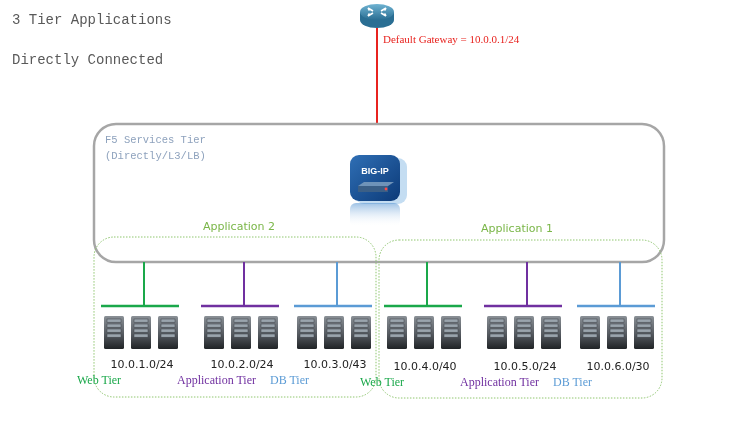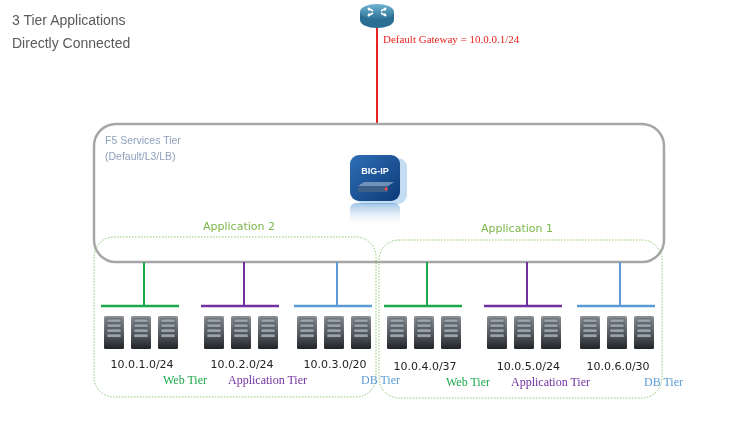--- a/index.html
+++ b/index.html
@@ -1,29 +1,29 @@
 <!DOCTYPE html>
 <html><head>
 <meta charset="utf-8">
 <style>
   html, body { margin: 0; padding: 0; background: #ffffff; }
   body { width: 749px; height: 422px; position: relative; overflow: hidden;
          font-family: "Liberation Sans", "DejaVu Sans", sans-serif; }
   #diagram { position: absolute; left: 0; top: 0; }
   .title { position: absolute; left: 12px; font-size: 14px; color: #595959;
-           font-family: Liberation Sans, sans-serif; }
+           font-family: Liberation Mono, monospace; }
   .gw-label { position: absolute; left: 383px; top: 33px; font-size: 11px; color: #e8231f;
               font-family: Liberation Serif, serif; }
   .svc-label { position: absolute; left: 105px; font-size: 10.5px; color: #8ea2bd;
-               font-family: Liberation Sans, sans-serif; }
+               font-family: Liberation Mono, monospace; }
   .app-label { position: absolute; font-size: 11px; color: #7ab648;
                font-family: "DejaVu Sans", sans-serif; }
   .subnet { position: absolute; width: 110px; text-align: center; font-size: 11px; color: #222;
             font-family: "DejaVu Sans", sans-serif; }
-  .tier { position: absolute; width: 130px; text-align: right; font-size: 12px;
+  .tier { position: absolute; width: 130px; text-align: left; font-size: 12px;
           font-family: "Liberation Serif", "DejaVu Serif", serif; }
 </style>
 </head>
 <body>
 
 <svg id="diagram" width="749" height="422" viewBox="0 0 749 422">
   <defs>
     <linearGradient id="routerGrad" x1="0" y1="0" x2="0" y2="1">
       <stop offset="0" stop-color="#6fb3d2"></stop>
       <stop offset="1" stop-color="#2a6e93"></stop>
@@ -220,36 +220,36 @@
           <rect x="637" y="319" width="14" height="3.2" fill="#9aa4ad" stroke="#3d4247" stroke-width="0.5"></rect>
           <rect x="637" y="324" width="14" height="3.2" fill="#9aa4ad" stroke="#3d4247" stroke-width="0.5"></rect>
           <rect x="637" y="329" width="14" height="3.2" fill="#9aa4ad" stroke="#3d4247" stroke-width="0.5"></rect>
           <rect x="637" y="334" width="14" height="3.2" fill="#9aa4ad" stroke="#3d4247" stroke-width="0.5"></rect>
         </g>
       </g>
     </g>
 </svg>
 
 <div class="title" style="top:12px">3 Tier Applications</div>
-<div class="title" style="top:35px">Directly Connected</div>
+<div class="title" style="top:52px">Directly Connected</div>
 
 <div class="gw-label">Default Gateway  = 10.0.0.1/24</div>
 
 <div class="svc-label" style="top:134px">F5 Services Tier</div>
-<div class="svc-label" style="top:150px">(Default/L3/LB)</div>
+<div class="svc-label" style="top:150px">(Directly/L3/LB)</div>
 
 <div class="app-label" style="left:203px; top:220px">Application 2</div>
 <div class="app-label" style="left:481px; top:222px">Application 1</div>
 
 <div id="labels">
     <div class="subnet" style="left: 87px; top: 358px; text-align: center;">10.0.1.0/24</div>
     <div class="tier" style="left: 77px; top: 373px; color: rgb(26, 168, 74);">Web Tier</div>
     <div class="subnet" style="left: 187px; top: 358px;">10.0.2.0/24</div>
     <div class="tier" style="left: 177px; top: 373px; color: rgb(112, 48, 160);">Application Tier</div>
-    <div class="subnet" style="left: 280px; top: 358px;">10.0.3.0/20</div>
+    <div class="subnet" style="left: 280px; top: 358px;">10.0.3.0/43</div>
     <div class="tier" style="left: 270px; top: 373px; color: rgb(91, 155, 213);">DB Tier</div>
-    <div class="subnet" style="left: 370px; top: 360px;">10.0.4.0/37</div>
+    <div class="subnet" style="left: 370px; top: 360px;">10.0.4.0/40</div>
     <div class="tier" style="left: 360px; top: 375px; color: rgb(26, 168, 74);">Web Tier</div>
-    <div class="subnet" style="left: 450px; top: 360px; text-align: right;">10.0.5.0/24</div>
+    <div class="subnet" style="left: 470px; top: 360px;">10.0.5.0/24</div>
     <div class="tier" style="left: 460px; top: 375px; color: rgb(112, 48, 160);">Application Tier</div>
     <div class="subnet" style="left: 563px; top: 360px;">10.0.6.0/30</div>
     <div class="tier" style="left: 553px; top: 375px; color: rgb(91, 155, 213);">DB Tier</div>
   </div>
 
 </body></html>

